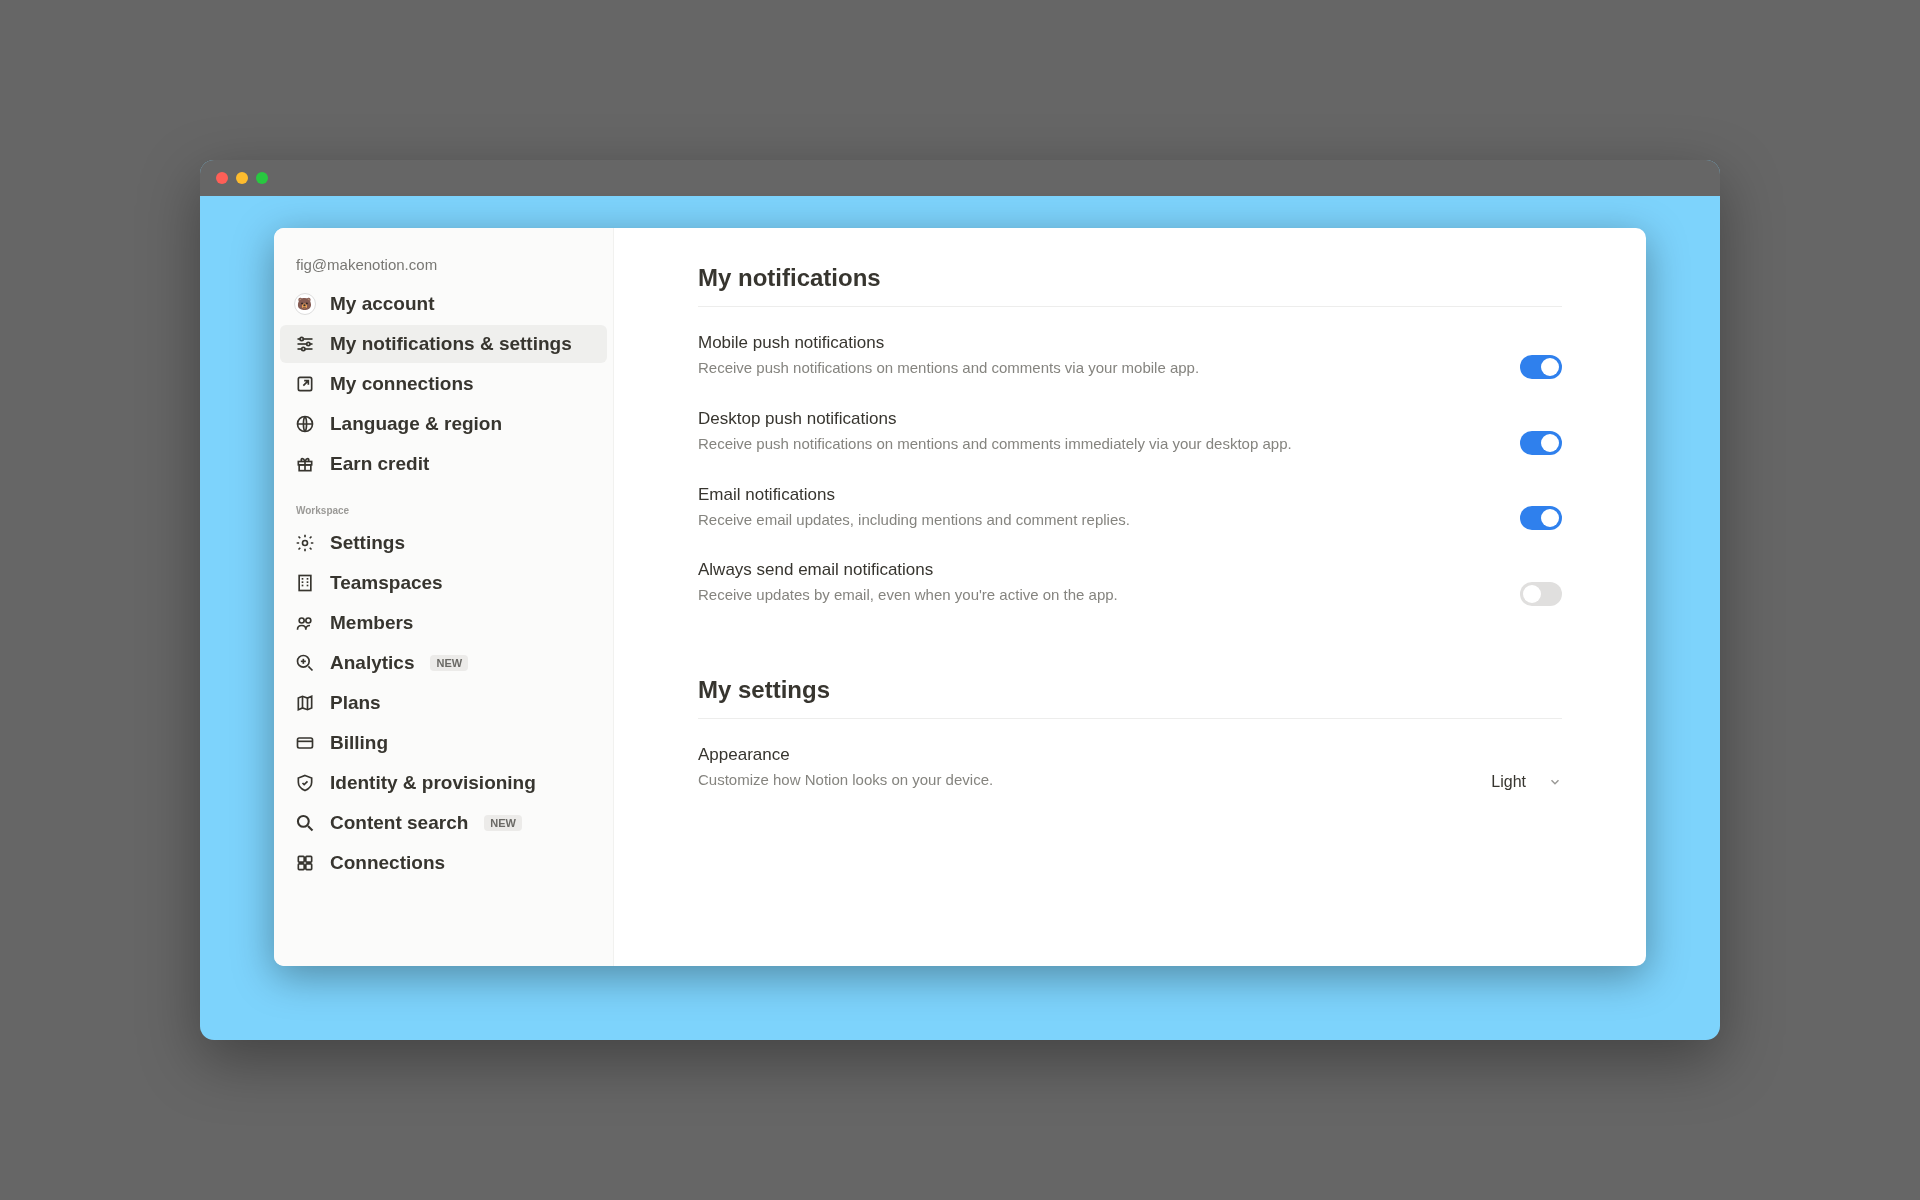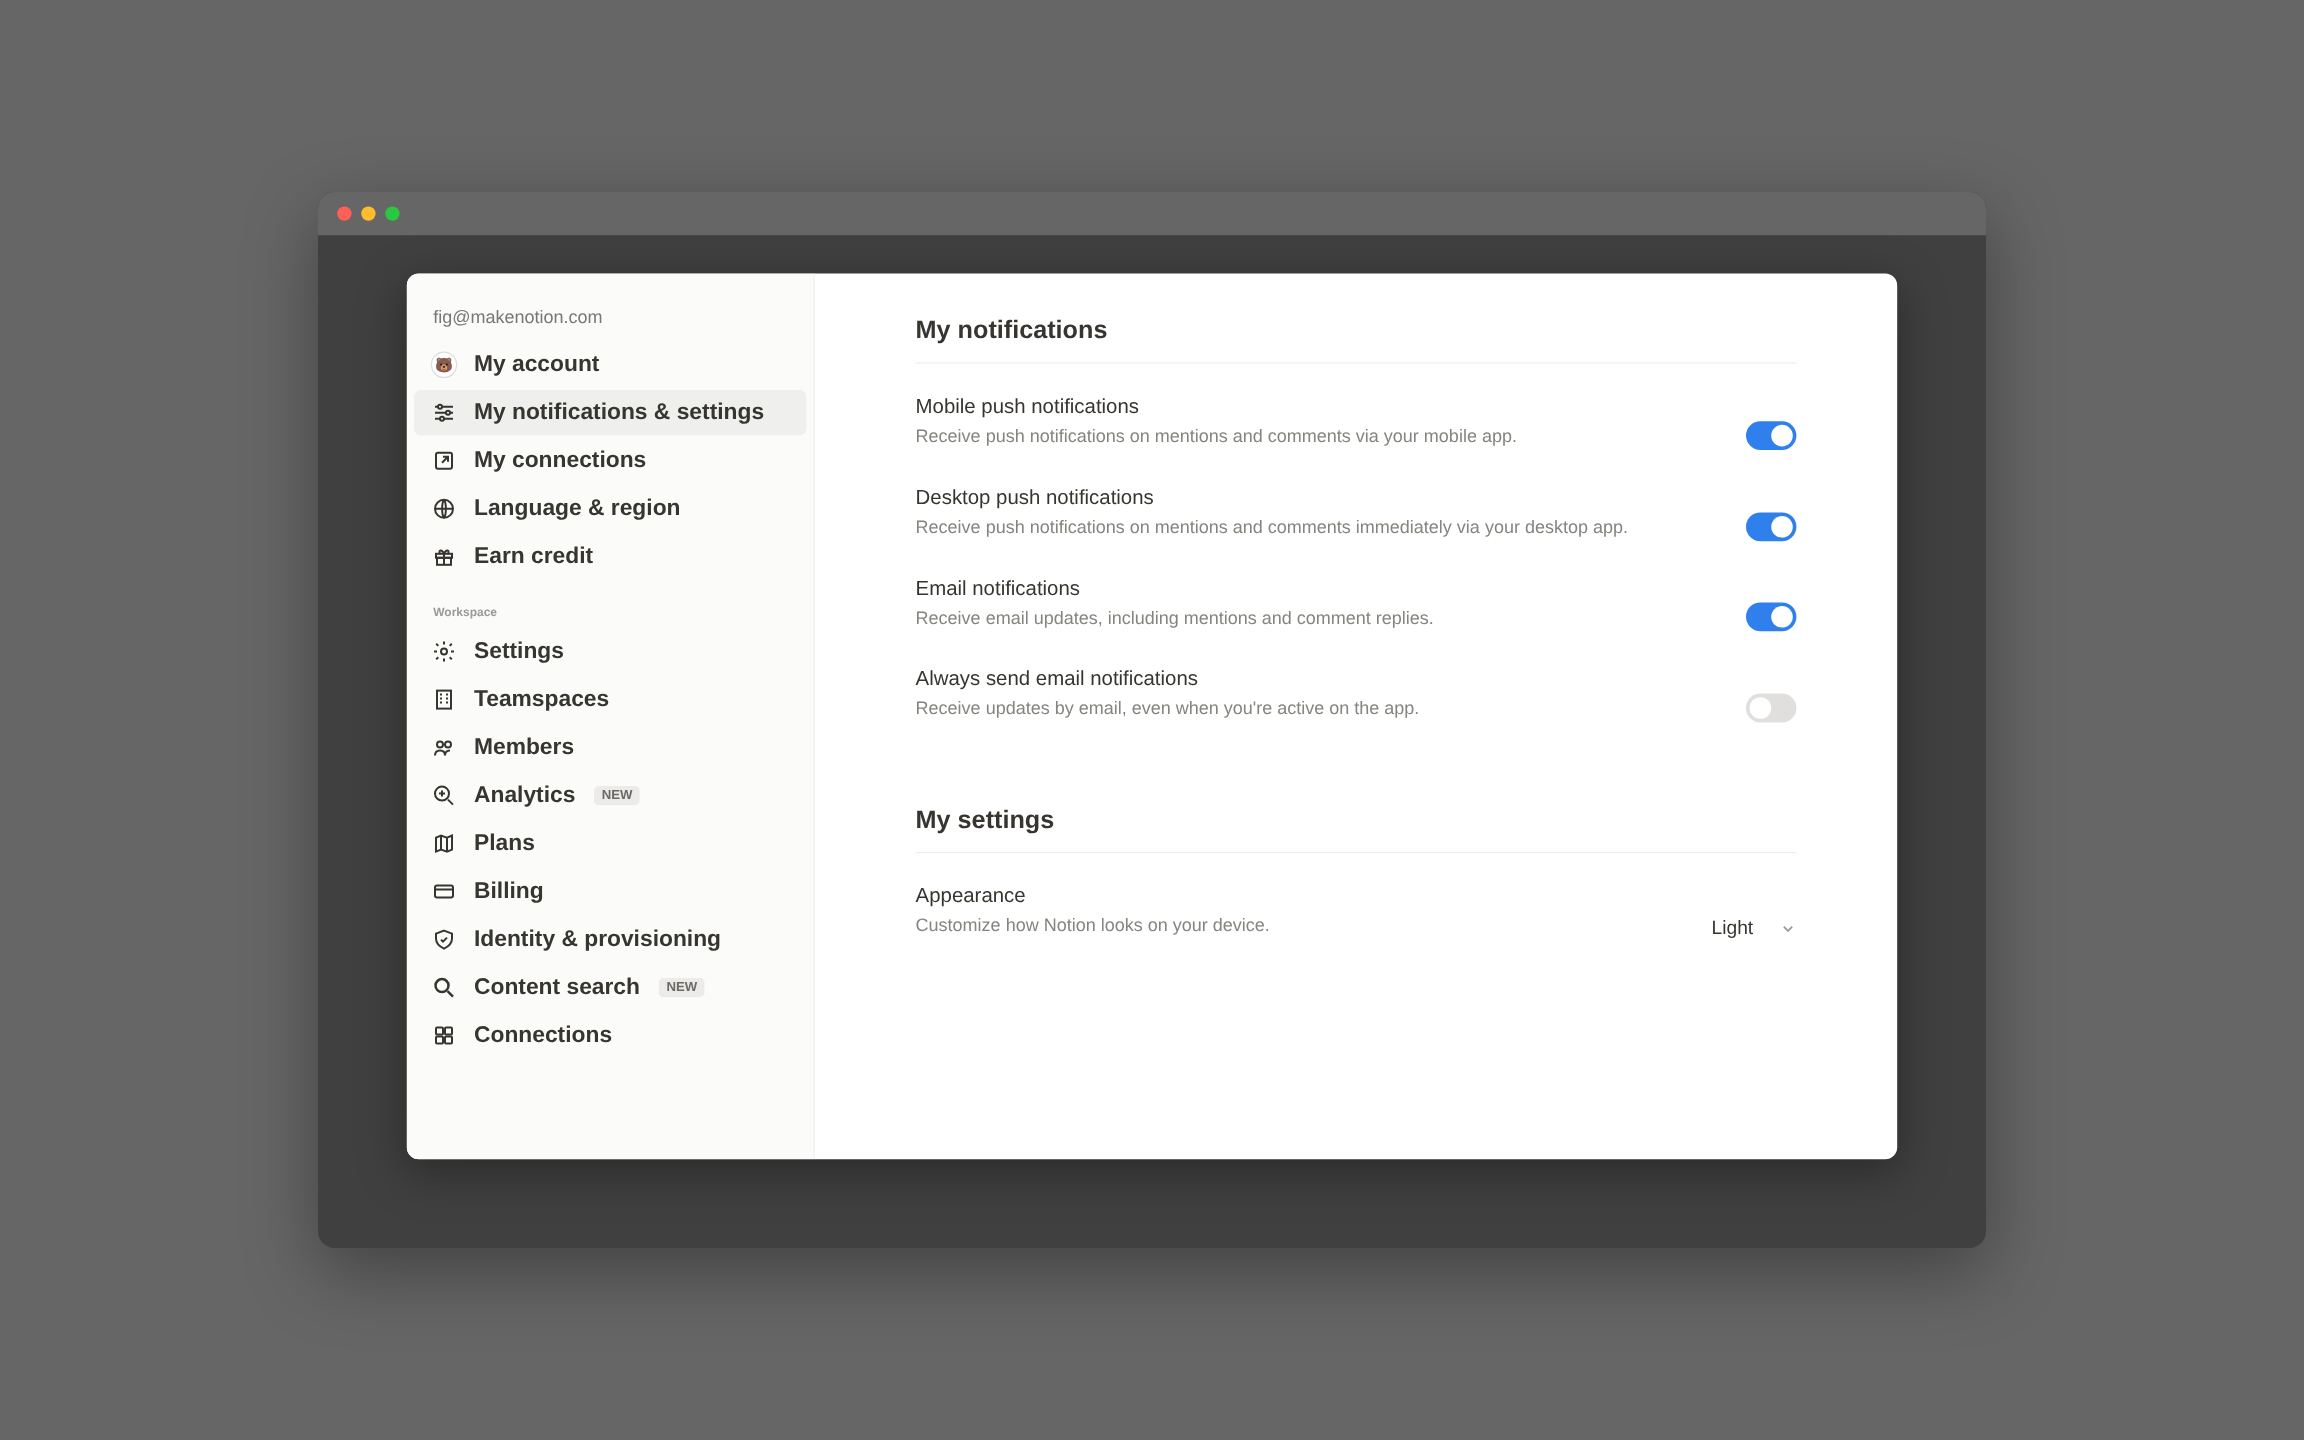--- a/index.html
+++ b/index.html
@@ -6,23 +6,23 @@
   html, body { width: 100%; height: 100%; }
   body {
     font-family: -apple-system, BlinkMacSystemFont, "Segoe UI", Helvetica, Arial, sans-serif;
     background: #666;
     display: flex;
     align-items: center;
     justify-content: center;
     height: 100vh;
   }
   .window {
-    width: 1390px;
+    width: 1520px;
     height: 880px;
-    background: #404040;
+    background: #7dd3fc;
     border-radius: 14px;
     overflow: hidden;
     box-shadow: 0 20px 60px rgba(0,0,0,.35);
     position: relative;
   }
   .titlebar {
     height: 36px;
     display: flex;
     align-items: center;
     padding-left: 16px;
@@ -110,21 +110,21 @@
     border-radius: 4px;
     margin-left: 2px;
   }
 
   .main {
     flex: 1;
     padding: 36px 84px 0 84px;
     overflow-y: auto;
   }
   .section-title {
-    font-size: 21px;
+    font-size: 24px;
     font-weight: 600;
     color: #37352f;
     padding-bottom: 14px;
     border-bottom: 1px solid #ededec;
     margin-bottom: 26px;
   }
   .setting-row {
     display: flex;
     align-items: flex-end;
     justify-content: space-between;

